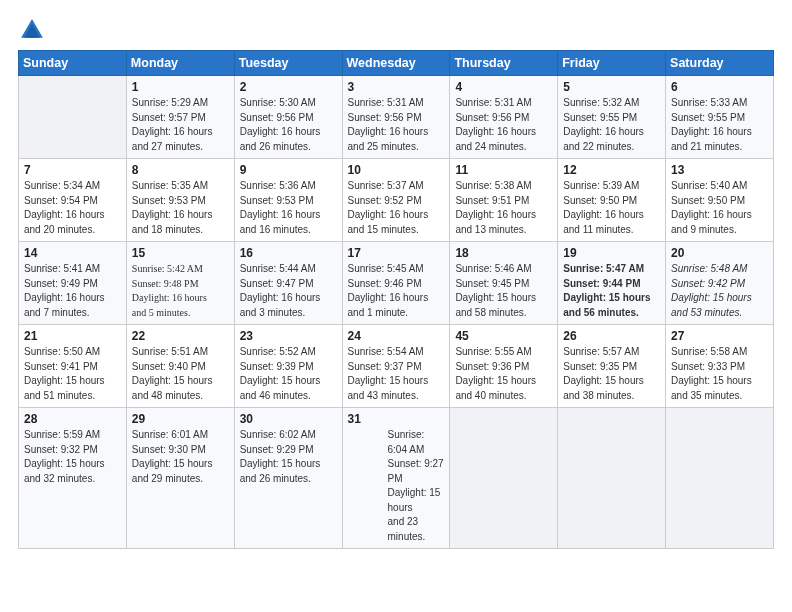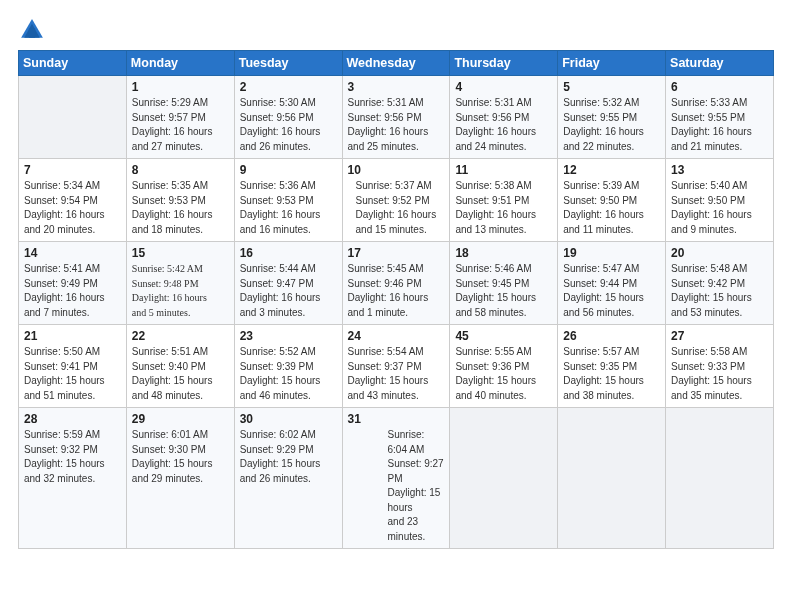--- a/index.html
+++ b/index.html
@@ -190,21 +190,21 @@
           </td>
           <td>
             <span class="day-num">9</span>
             <div class="cell-text" style="white-space: pre-line;">Sunrise: 5:36 AM
 Sunset: 9:53 PM
 Daylight: 16 hours
 and 16 minutes.</div>
           </td>
           <td>
             <span class="day-num">10</span>
-            <div class="cell-text" style="white-space: pre-line; margin-left: 8px;">Sunrise: 5:37 AM
+            <div class="cell-text" style="white-space: pre-line;">Sunrise: 5:37 AM
 Sunset: 9:52 PM
 Daylight: 16 hours
 and 15 minutes.</div>
           </td>
           <td>
             <span class="day-num">11</span>
             <div class="cell-text" style="white-space: pre-line;">Sunrise: 5:38 AM
 Sunset: 9:51 PM
 Daylight: 16 hours
 and 13 minutes.</div>
@@ -255,28 +255,28 @@
           </td>
           <td>
             <span class="day-num">18</span>
             <div class="cell-text" style="white-space: pre-line;">Sunrise: 5:46 AM
 Sunset: 9:45 PM
 Daylight: 15 hours
 and 58 minutes.</div>
           </td>
           <td>
             <span class="day-num">19</span>
-            <div class="cell-text" style="white-space: pre-line;">Sunrise: 5:47 AM
+            <div class="cell-text" style="white-space: pre-line; font-weight: bold;">Sunrise: 5:47 AM
 Sunset: 9:44 PM
 Daylight: 15 hours
 and 56 minutes.</div>
           </td>
           <td>
             <span class="day-num">20</span>
-            <div class="cell-text" style="white-space: pre-line;">Sunrise: 5:48 AM
+            <div class="cell-text" style="white-space: pre-line; font-style: italic;">Sunrise: 5:48 AM
 Sunset: 9:42 PM
 Daylight: 15 hours
 and 53 minutes.</div>
           </td>
         </tr>
         <tr>
           <td>
             <span class="day-num">21</span>
             <div class="cell-text" style="white-space: pre-line;">Sunrise: 5:50 AM
 Sunset: 9:41 PM

